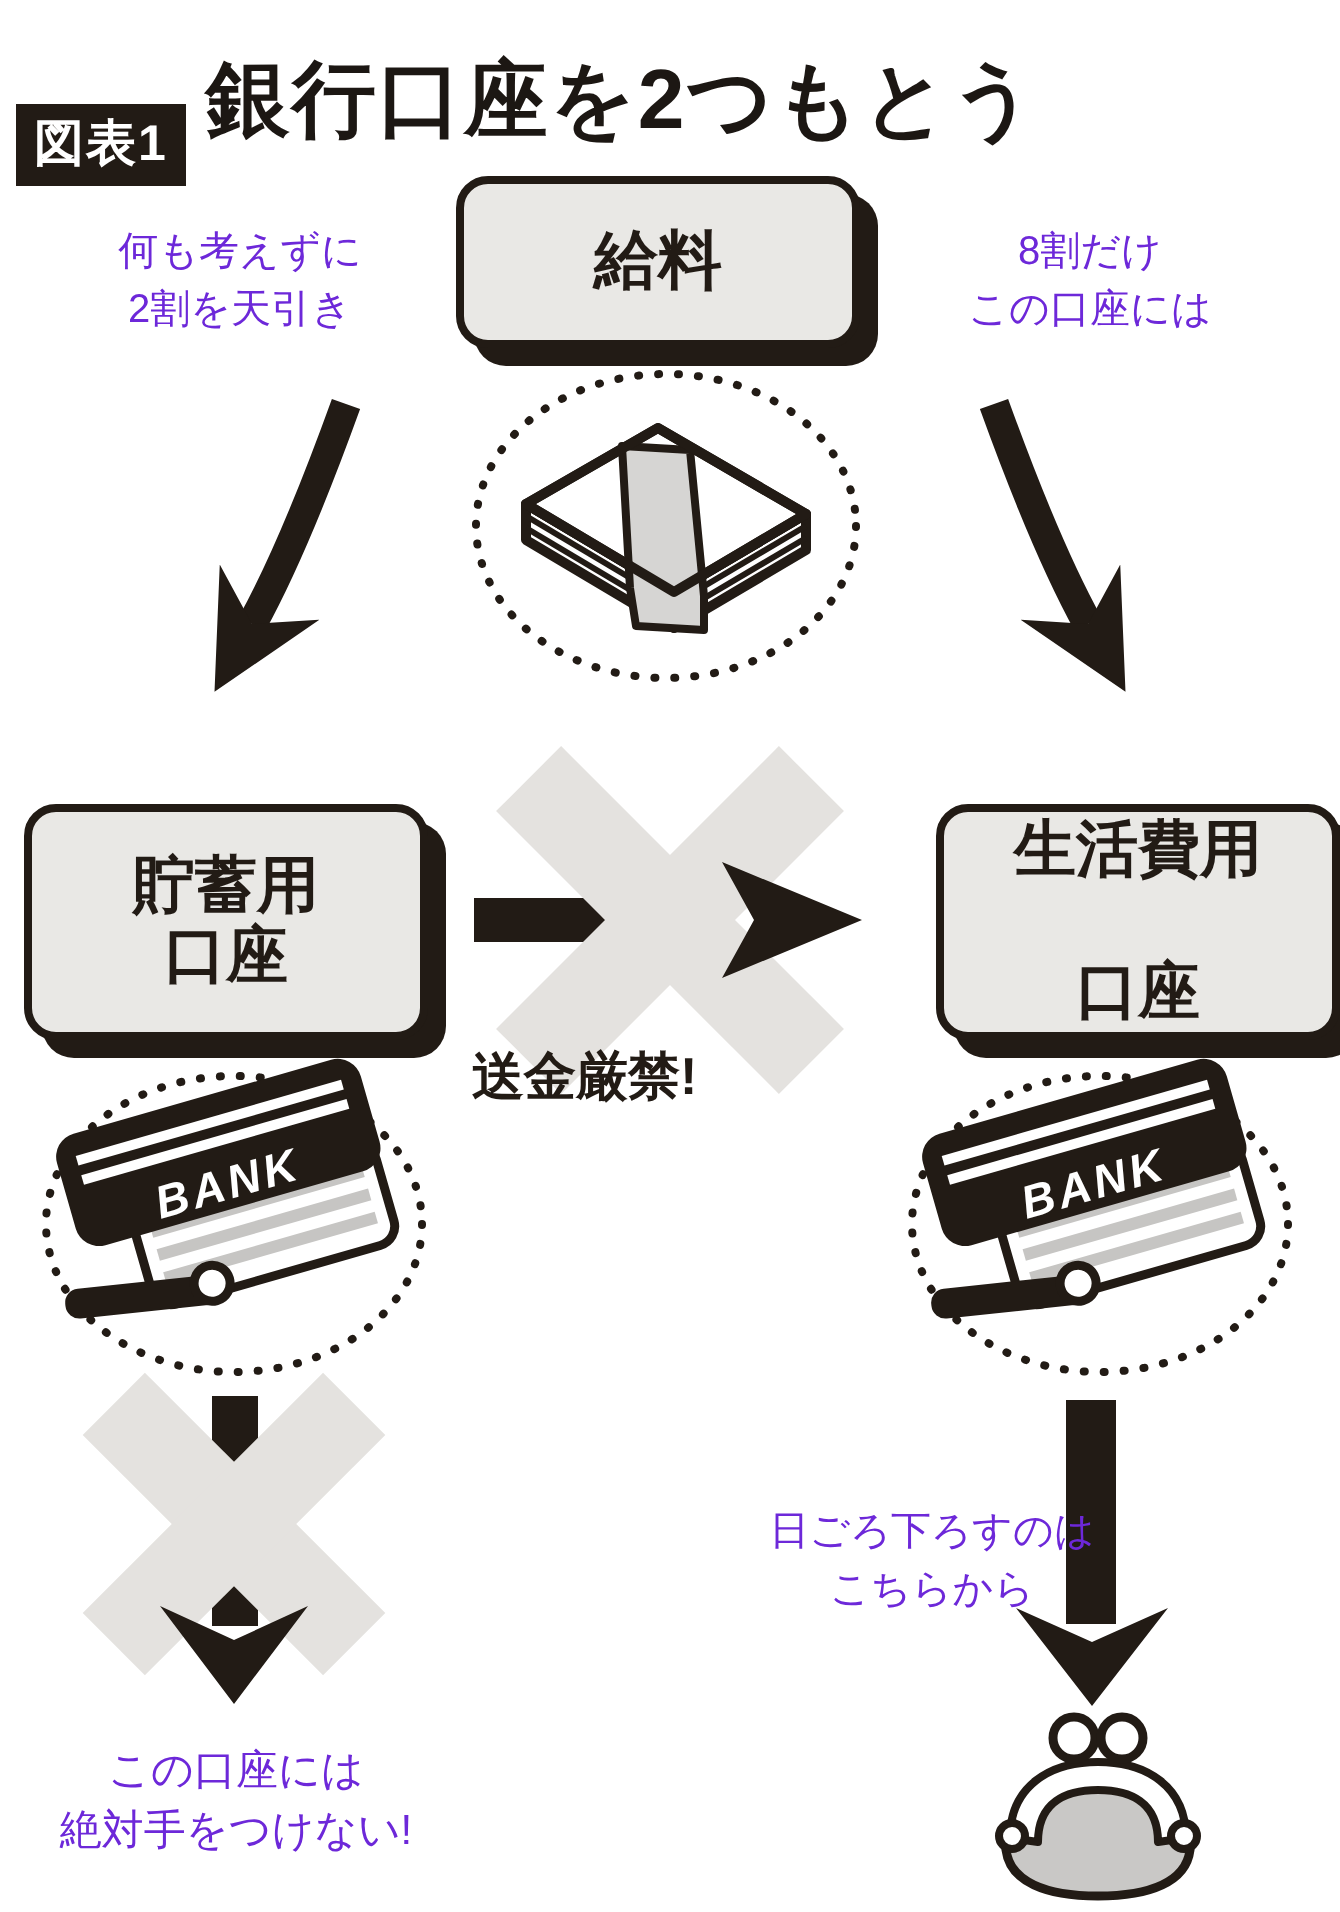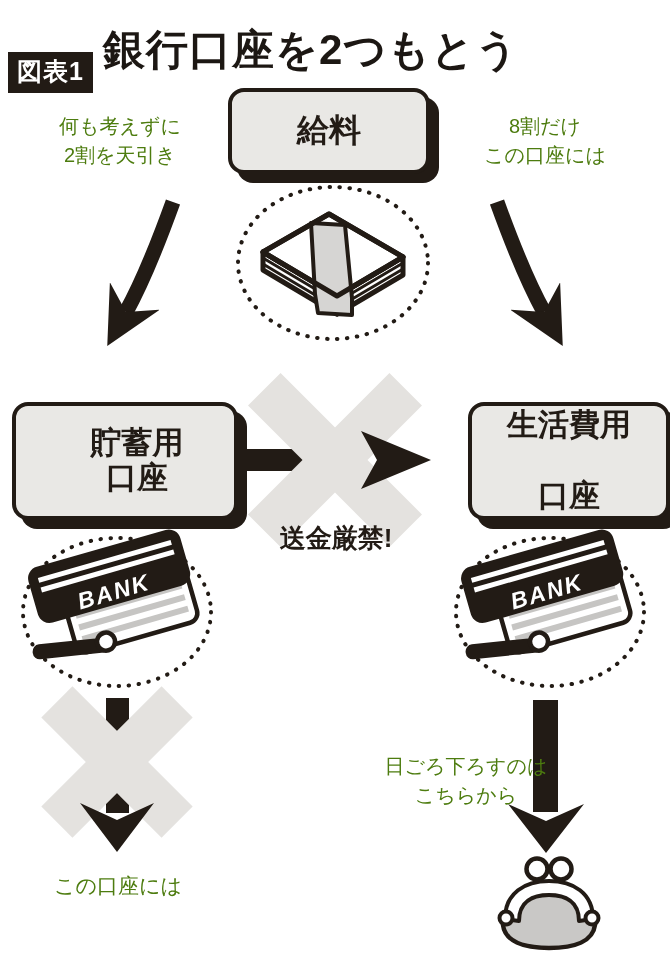--- a/index.html
+++ b/index.html
@@ -21,34 +21,34 @@
   .art{position:absolute;left:0;top:0;width:670px;height:956px;z-index:1;}
   
   .node{
     position:absolute;z-index:2;background:#e9e8e5;border:4px solid #221b15;
     border-radius:16px;box-shadow:9px 9px 0 0 #221b15;
     display:flex;flex-direction:column;align-items:center;justify-content:center;
     color:#221b15;font-weight:900;text-align:center;line-height:1.12;
   }
   .node span{white-space:nowrap;}
   .node-salary{left:228px;top:88px;width:194px;height:78px;font-size:32px;}
-  .node-savings{left:12px;top:402px;width:194px;height:110px;font-size:31px;padding-left:24px;}
+  .node-savings{left:12px;top:402px;width:194px;height:110px;font-size:31px;}
   .node-living{left:468px;top:402px;width:194px;height:110px;font-size:31px;gap:36px;}
   
   .note{
-    position:absolute;z-index:2;color:#4d7c0f;font-size:20px;line-height:1.45;
+    position:absolute;z-index:2;color:#6d28d9;font-size:20px;line-height:1.45;
     text-align:center;font-weight:500;
   }
   .note span{display:block;white-space:nowrap;}
   .note-deduct{left:35px;top:112px;width:170px;}
   .note-allocate{left:470px;top:112px;width:150px;}
   .note-notouch{left:7px;top:871px;width:222px;font-size:21px;}
   .note-withdraw{left:366px;top:752px;width:200px;}
   .caption-ban{
-    position:absolute;z-index:2;left:236px;top:521px;width:200px;text-align:center;
+    position:absolute;z-index:2;left:236px;top:521px;width:200px;text-align:left;
     color:#221b15;font-size:26px;font-weight:900;white-space:nowrap;
   }
 </style>
 </head>
 <body>
 
 <div class="canvas">
 
   <div class="titlebar">
     <span class="badge">図表1</span>
@@ -161,19 +161,20 @@
     <span>何も考えずに</span>
     <span>2割を天引き</span>
   </div>
   <div class="note note-allocate">
     <span>8割だけ</span>
     <span>この口座には</span>
   </div>
   <div class="caption-ban">送金厳禁!</div>
   <div class="note note-notouch">
     <span>この口座には</span>
+    <span>絶対手をつけない!</span>
   </div>
   <div class="note note-withdraw">
     <span>日ごろ下ろすのは</span>
     <span>こちらから</span>
   </div>
 
 </div>
 
 </body></html>

